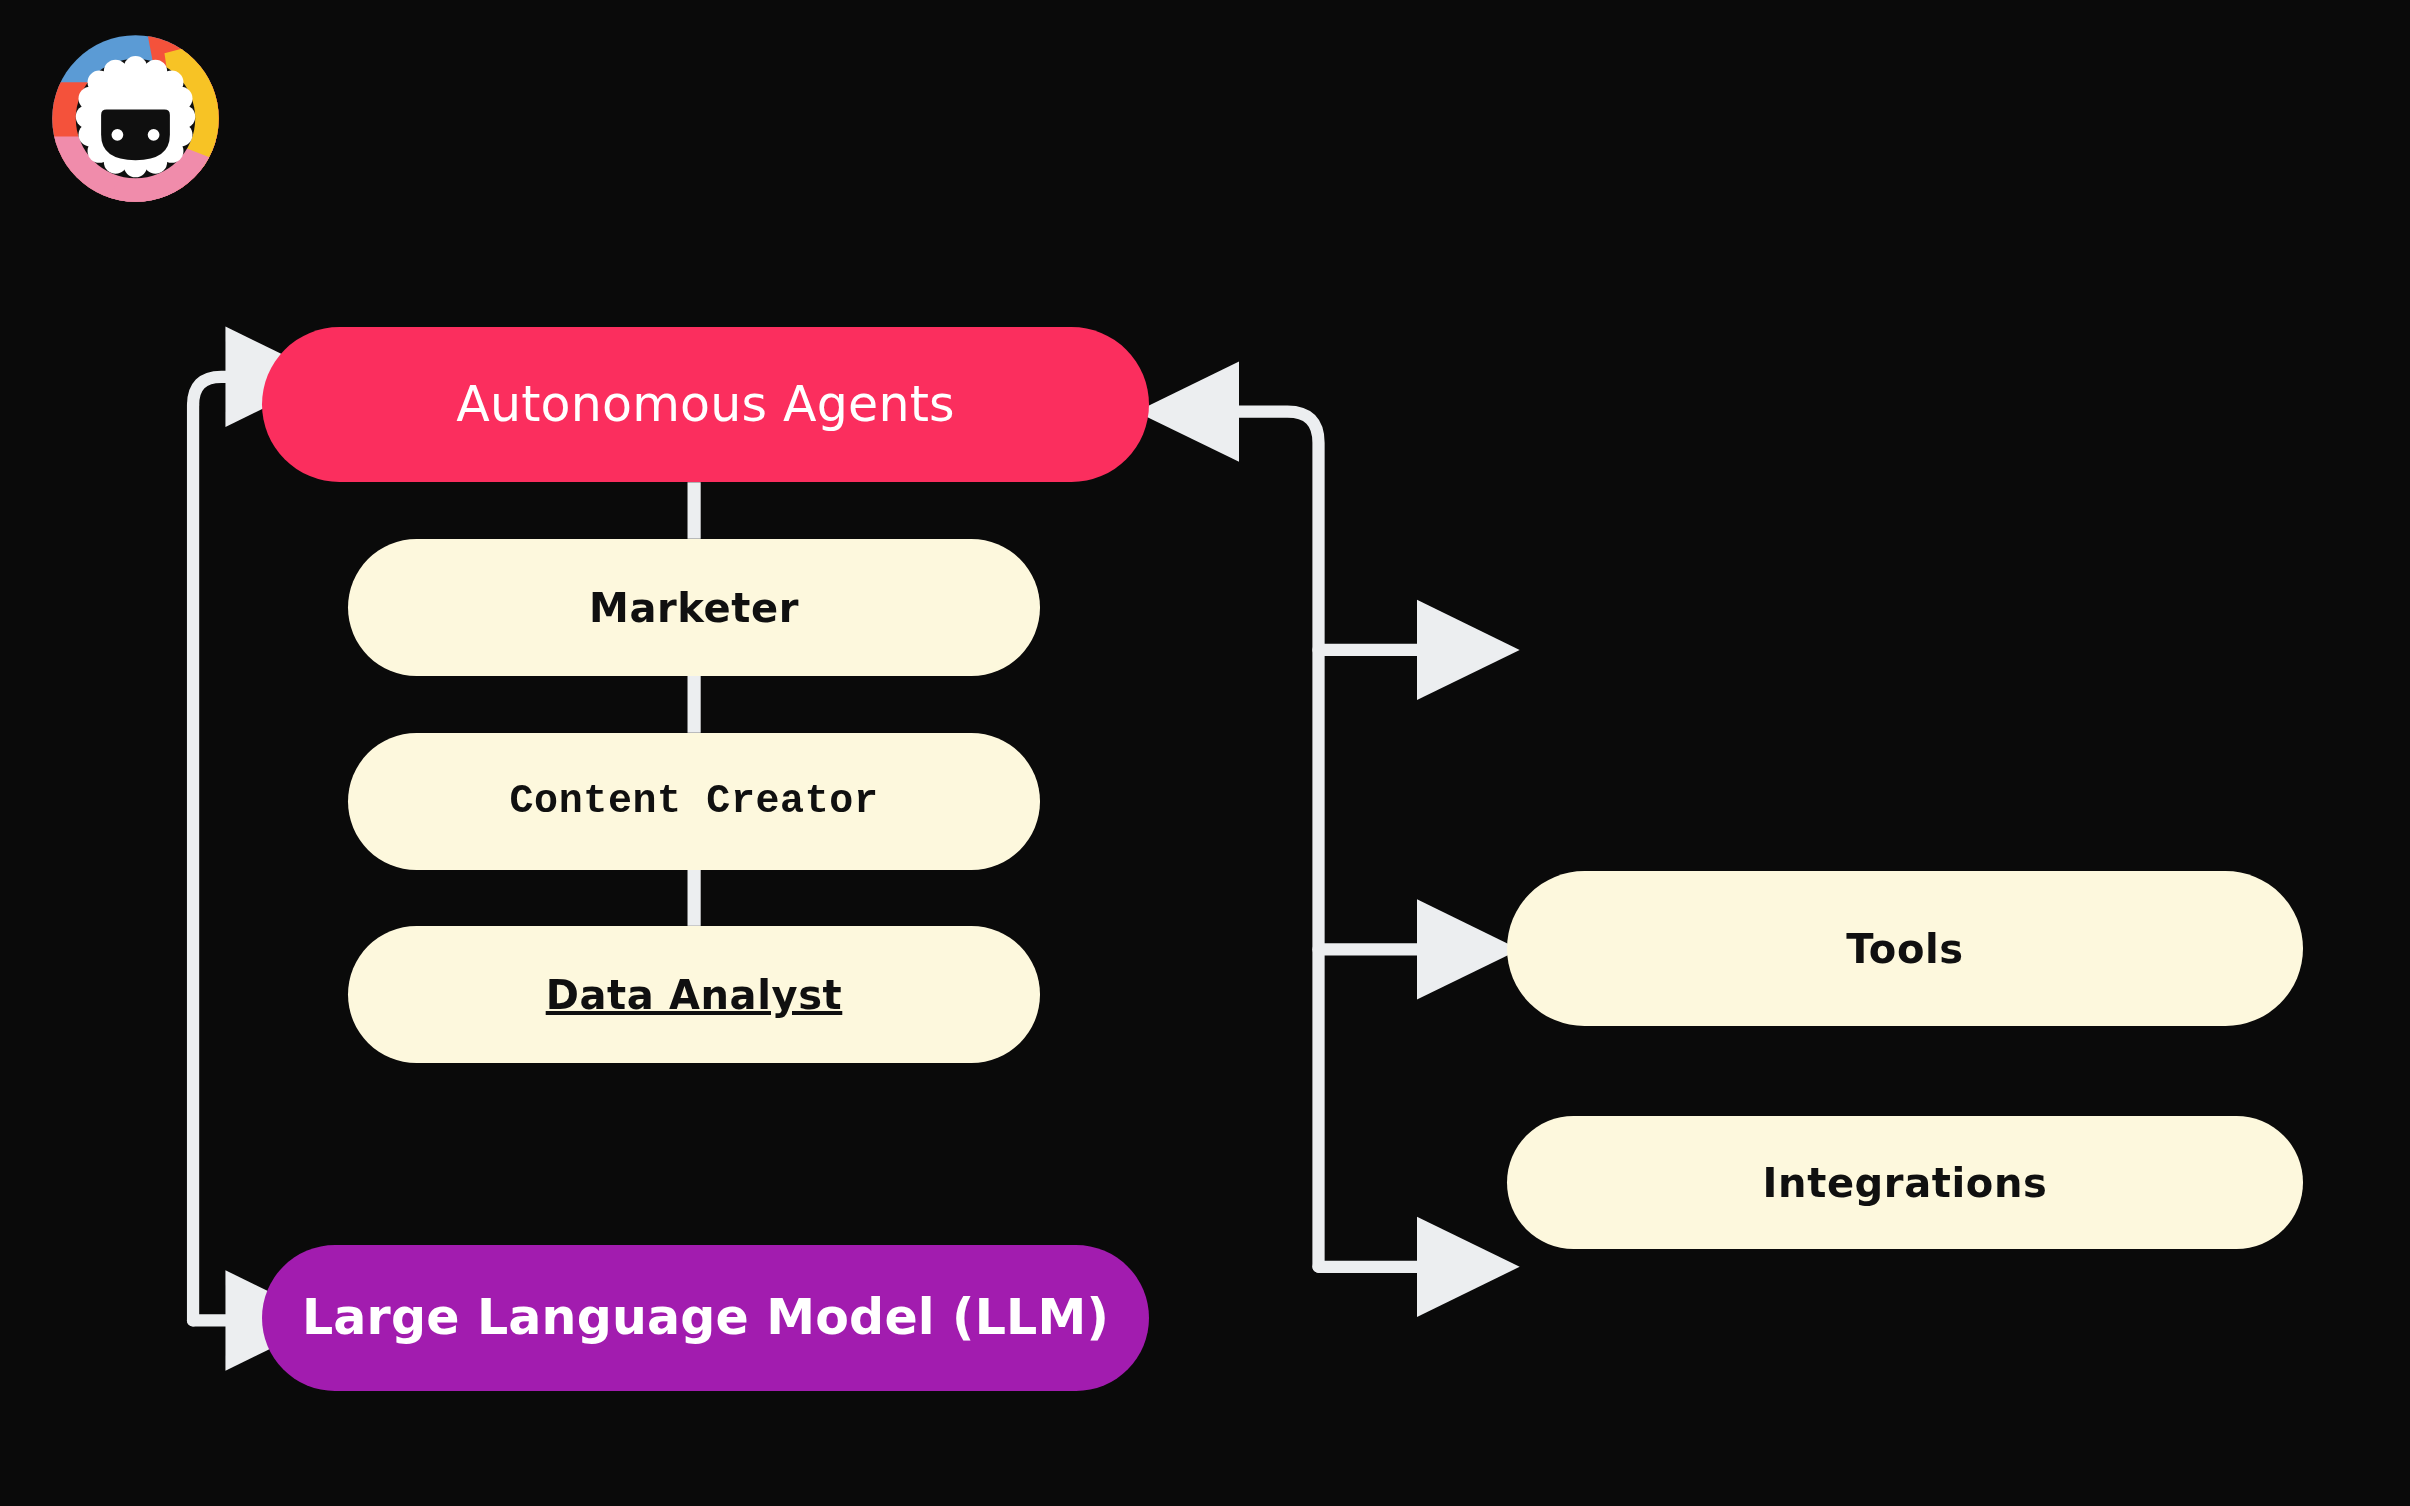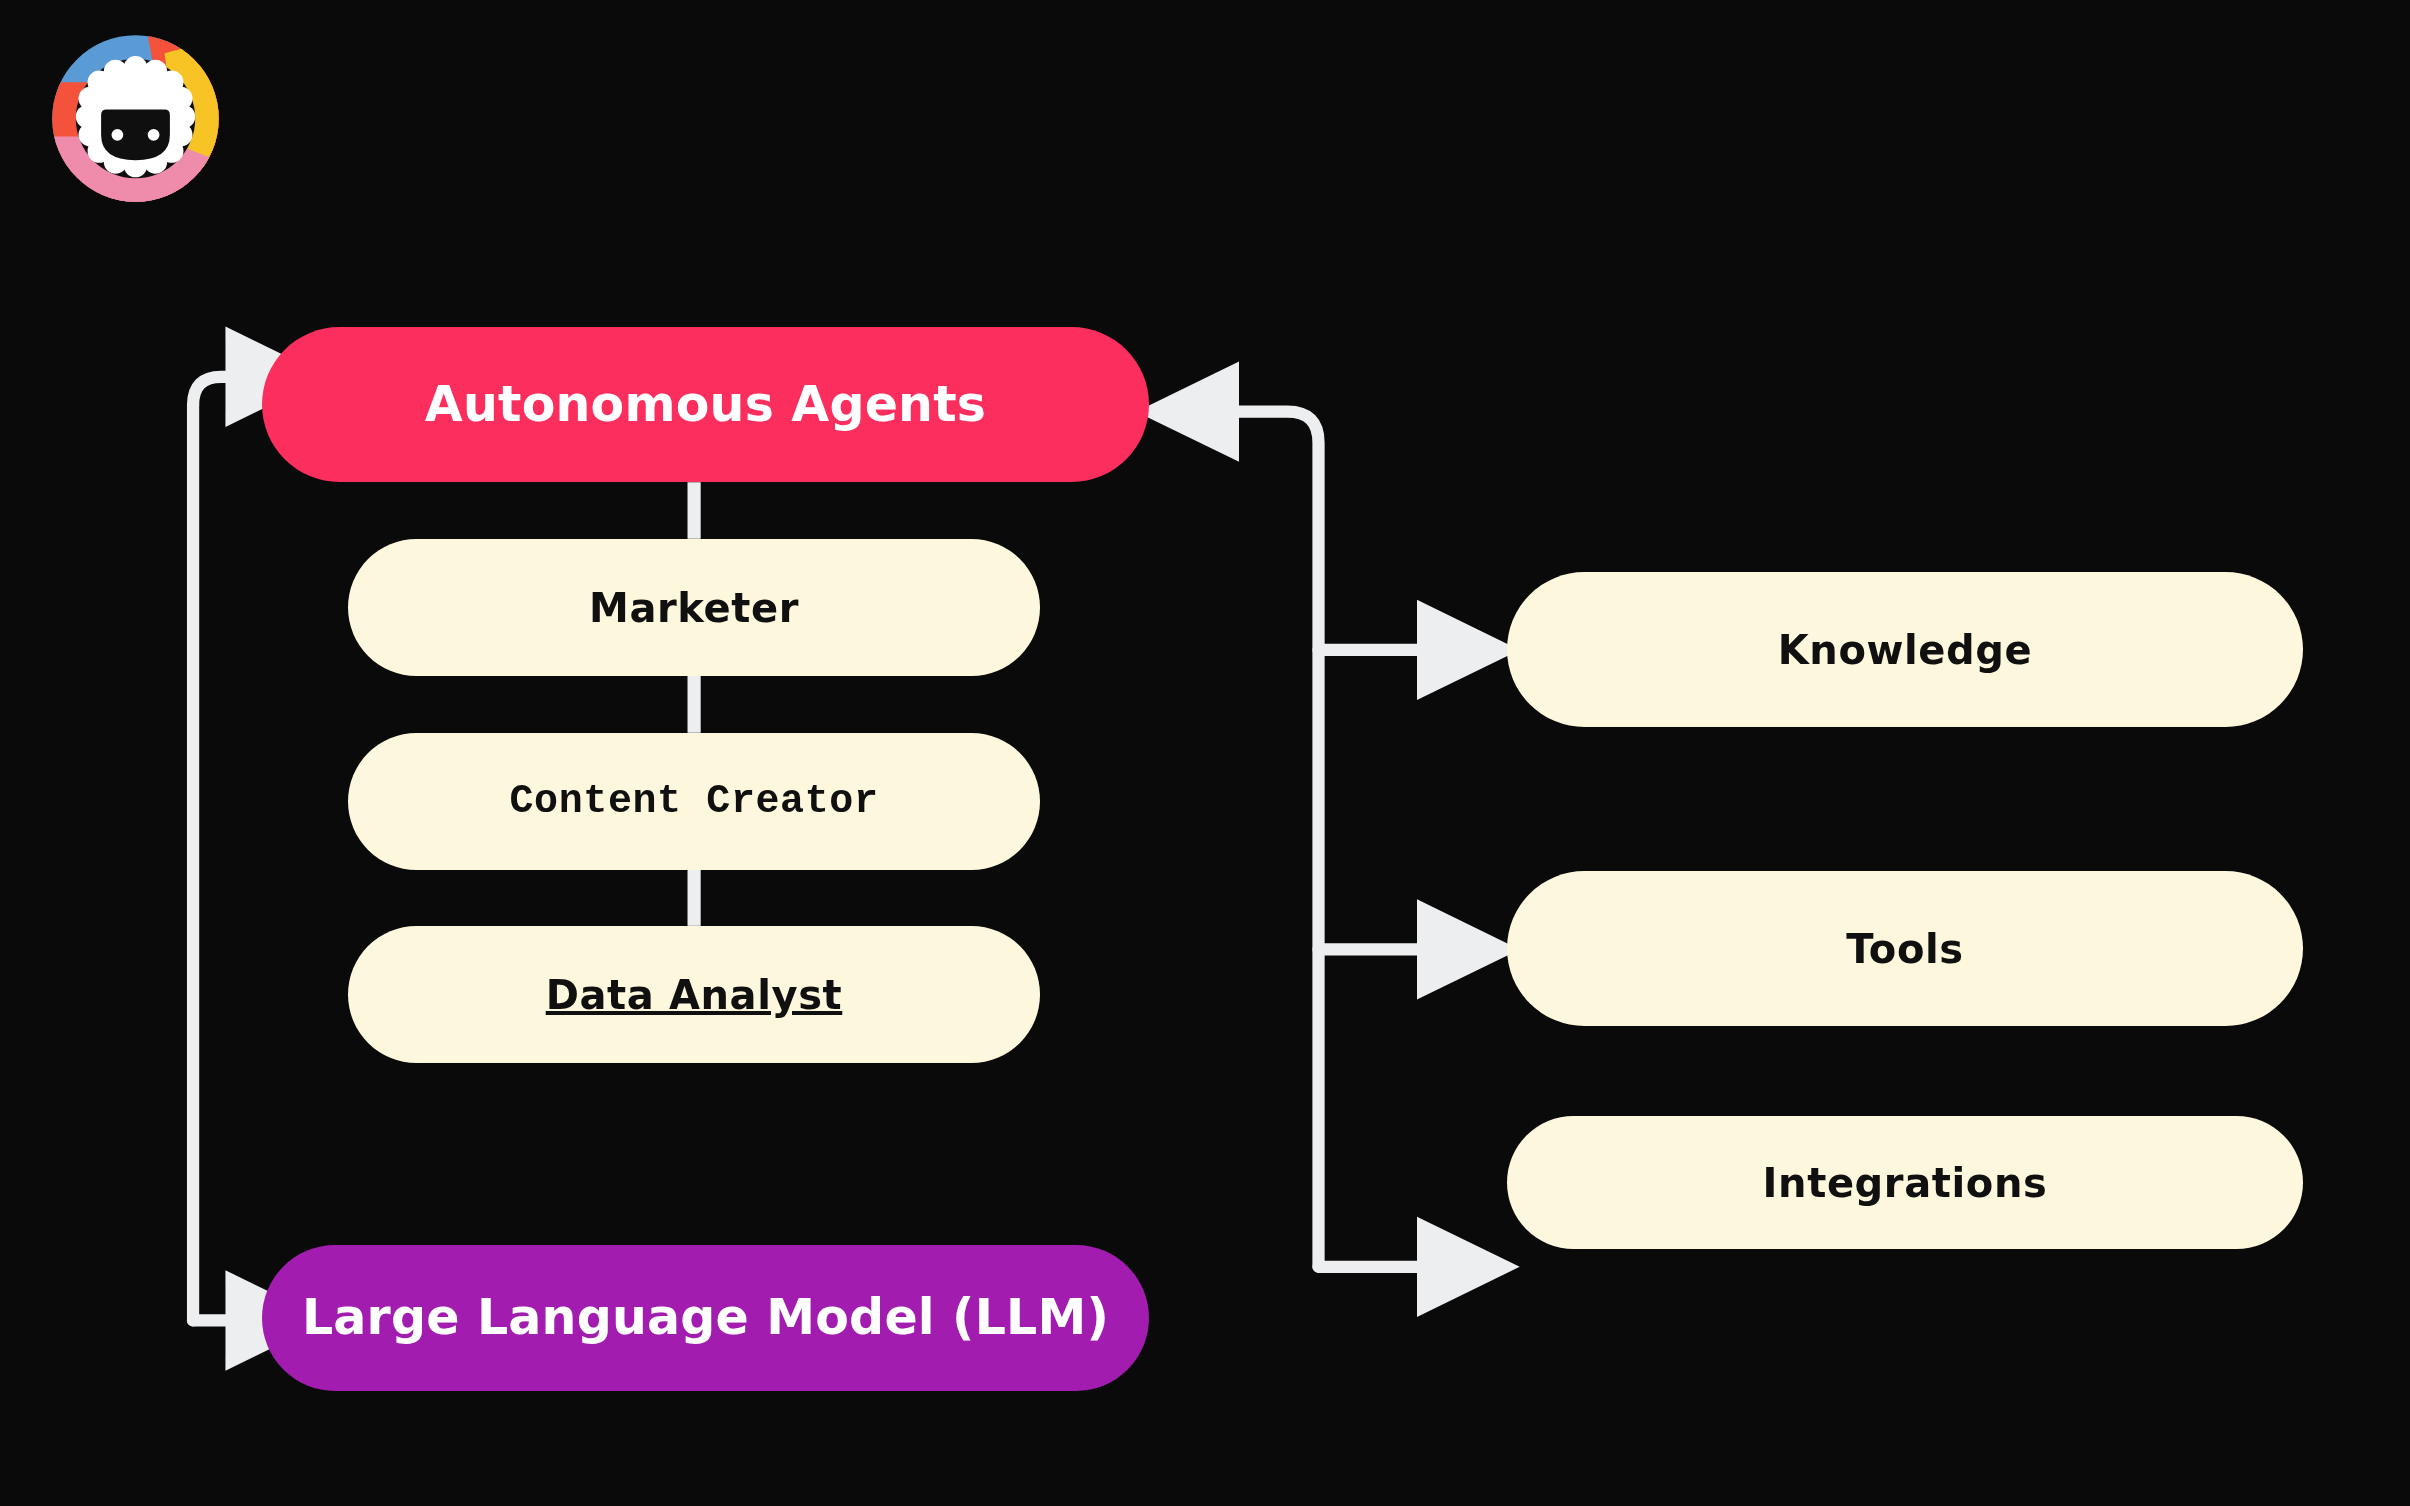--- a/index.html
+++ b/index.html
@@ -48,21 +48,21 @@
     border-radius: 9415px;
     text-align: center;
     padding: 0 26px;
     line-height: 1.1;
     white-space: nowrap;
   }
 
   .node-root {
     background: #fb2e5e;
     color: #ffffff;
-    font-weight: 700;
+    font-weight: 400;
     font-size: 49px;
     letter-spacing: 0.2px;
   }
 
   .node-llm {
     background: #a21caf;
     color: #ffffff;
     font-weight: 700;
     font-size: 49px;
     letter-spacing: 0.2px;
@@ -174,20 +174,19 @@
   <div class="node node-root" id="node-autonomous-agents">Autonomous Agents</div>
 
   <div class="node node-cream" id="node-marketer">Marketer</div>
 
   <div class="node node-cream" id="node-content-creator">Content Creator</div>
 
   <div class="node node-cream" id="node-data-analyst">Data Analyst</div>
 
   <div class="node node-llm" id="node-llm">Large Language Model (LLM)</div>
 
-  <div class="node node-cream" id="node-knowledge">Knowledge</div>
 
   <div class="node node-cream" id="node-tools">Tools</div>
 
   <div class="node node-cream" id="node-integrations">Integrations</div>
 
 </div>
 
 
 </body></html>

